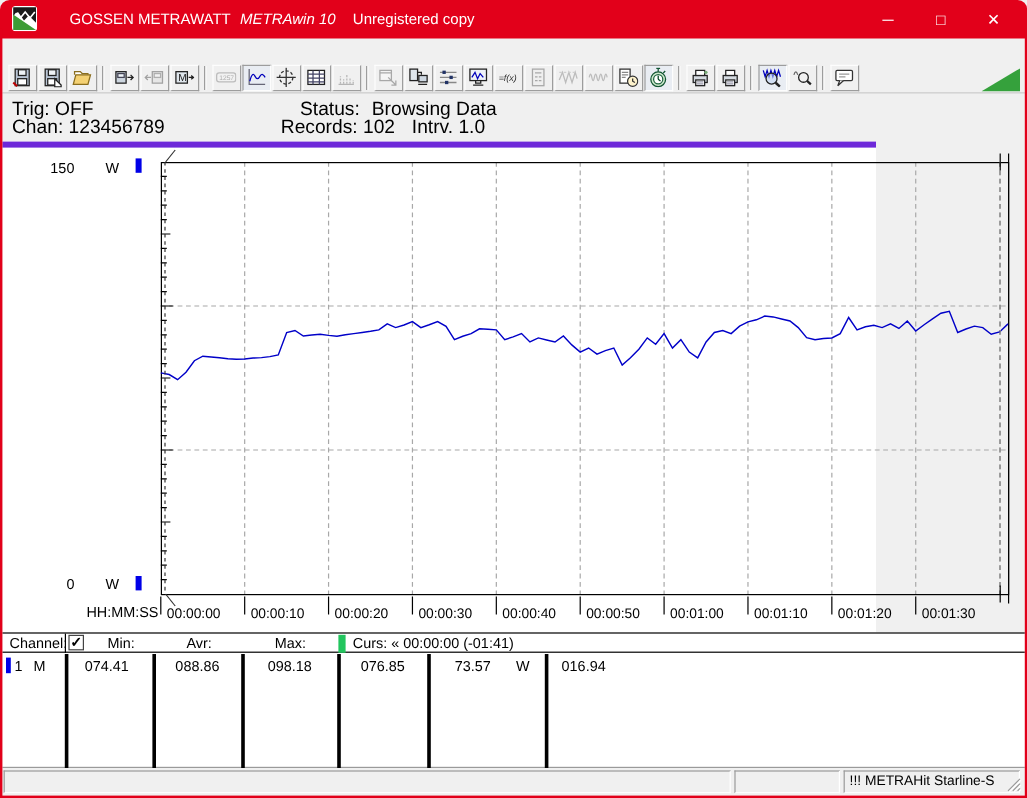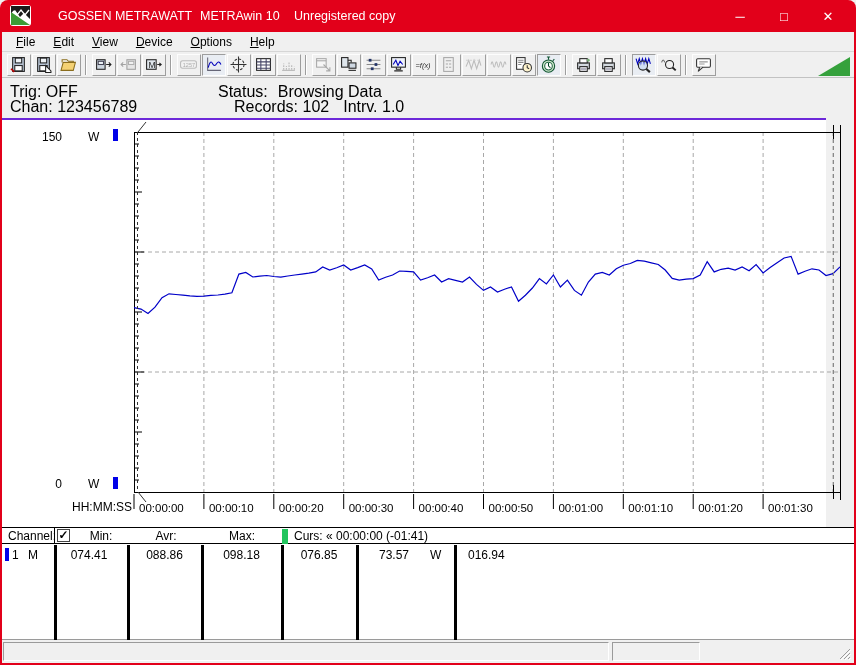--- a/index.html
+++ b/index.html
@@ -7,21 +7,21 @@
   .window{position:relative;width:856px;height:665px;background:#f0f0f0;overflow:hidden;}
   .edge{position:absolute;background:#e2001a;z-index:40;}
   .edge-l{left:0;top:24px;width:2px;height:641px;}
   .edge-r{right:0;top:24px;width:2px;height:641px;}
   .edge-b{left:0;bottom:0;width:856px;height:2px;}
 
   
   .titlebar{position:absolute;left:0;top:0;width:856px;height:32px;background:#e2001a;border-radius:8px 8px 0 0;color:#fff;}
   .titlebar span{position:absolute;top:9px;font-size:12.5px;white-space:nowrap;margin-left:24px;}
   .t-brand{left:34px;}
-  .t-app{left:176px;}
+  .t-app{left:176px;font-style:italic;}
   .t-lic{left:270px;}
   .appicon{position:absolute;left:10px;top:5px;width:21px;height:21px;}
   .winctl{position:absolute;right:6px;top:0;height:32px;display:flex;}
   .winctl div{width:44px;height:32px;display:flex;align-items:center;justify-content:center;color:#fff;font-size:13px;cursor:default;}
 
   
   .menubar{position:absolute;left:2px;top:32px;width:852px;height:20px;background:#f0f0f0;display:flex;align-items:center;border-bottom:1px solid #d6d6d6;padding-left:5px;}
   .menu-item{padding:2px 9px;font-size:12px;color:#000;}
   .menu-item u{text-decoration:underline;}
 
@@ -30,26 +30,26 @@
   .tb{width:24px;height:22px;margin:0 0.5px;display:flex;align-items:center;justify-content:center;background:#f0f0f0;border:1px solid;border-color:#fdfdfd #9d9d9d #9d9d9d #fdfdfd;padding:0;}
   .tb.pressed{border-color:#9d9d9d #fdfdfd #fdfdfd #9d9d9d;background:#e9edf3;}
   .tb.disabled svg{filter:grayscale(1) opacity(.38);}
   .tb-sep{width:2px;height:20px;margin:0 4px;border-left:1px solid #9d9d9d;border-right:1px solid #fff;}
   .tri{position:absolute;left:818px;top:57px;width:0;height:0;border-left:32px solid transparent;border-bottom:19px solid #35a13c;}
 
   
   .statuspanel{position:absolute;left:2px;top:78px;width:852px;height:40px;background:#f0f0f0;font-size:16px;color:#000;}
   .statuspanel .sline{position:absolute;white-space:nowrap;}
   .sp-l1{left:8px;top:5px;} .sp-l2{left:8px;top:20px;}
-  .sp-r1{left:216px;top:5px;} .sp-r2{left:232px;top:20px;}
+  .sp-r1{left:248px;top:5px;} .sp-r2{left:232px;top:20px;}
   .sp-gap{display:inline-block;width:10px;}
   .sp-gap2{display:inline-block;width:14px;}
 
   
-  .chartpanel{position:absolute;left:2px;top:118px;width:824px;height:409px;background:#fff;border-top:2px solid #6d28d9;}
+  .chartpanel{position:absolute;left:2px;top:118px;width:728px;height:409px;background:#fff;border-top:5px solid #6d28d9;}
   .chartpanel .ylab{position:absolute;font-size:12px;color:#000;}
   .yl-top-val{left:28px;top:10px;width:32px;text-align:right;}
   .yl-top-unit{left:86px;top:10px;}
   .yl-bot-val{left:28px;top:357px;width:32px;text-align:right;}
   .yl-bot-unit{left:86px;top:357px;}
   .xaxis-name{left:55px;top:380px;width:75px;text-align:right;font-size:11.5px;}
   .bluemark{position:absolute;left:111px;width:5px;height:12px;background:#0000e8;}
   .bm-top{top:9px;} .bm-bot{top:357px;}
   #plot text{font:11.5px "Liberation Sans",sans-serif;fill:#000;}
 
@@ -112,28 +112,20 @@
     <span class="t-brand">GOSSEN METRAWATT</span>
     <span class="t-app">METRAwin 10</span>
     <span class="t-lic">Unregistered copy</span>
     <div class="winctl">
       <div>─</div>
       <div>□</div>
       <div>✕</div>
     </div>
   </div>
 
-  <div class="menubar" id="menubar">
-      <div class="menu-item"><u>F</u>ile</div>
-      <div class="menu-item"><u>E</u>dit</div>
-      <div class="menu-item"><u>V</u>iew</div>
-      <div class="menu-item"><u>D</u>evice</div>
-      <div class="menu-item"><u>O</u>ptions</div>
-      <div class="menu-item"><u>H</u>elp</div>
-    </div>
 
   <div class="toolbar" id="toolbar">
       <button class="tb normal">
         <svg viewBox="0 0 16 16" width="17" height="17" stroke-width="1">
           <rect x="2.5" y="1.5" width="11" height="13" fill="#b8c4d4" stroke="#222"></rect>
           <rect x="5" y="2" width="6" height="4.5" fill="#eef2f6" stroke="#222"></rect>
           <rect x="4.5" y="9" width="7" height="5" fill="#fff" stroke="#222"></rect>
           <path d="M1 12 l3 3" stroke="#b00" stroke-width="1.6"></path>
         </svg>
       </button>
@@ -441,19 +433,20 @@
       <span class="v-c2">73.57</span>
       <span class="v-c2u">W</span>
       <span class="v-delta">016.94</span>
     </div>
   </div>
 
 
   <div class="statusbar">
     <div class="sb-pane sb-1"></div>
     <div class="sb-pane sb-2"></div>
+    <div class="sb-pane sb-3">!!! METRAHit Starline-S</div>
     <svg class="grip" viewBox="0 0 13 13">
       <path d="M12 2 L2 12 M12 6 L6 12 M12 10 L10 12" stroke="#9a9a9a" fill="none"></path>
       <path d="M13 3 L3 13 M13 7 L7 13 M13 11 L11 13" stroke="#fff" fill="none"></path>
     </svg>
   </div>
 
 </div>
 
 </body></html>

